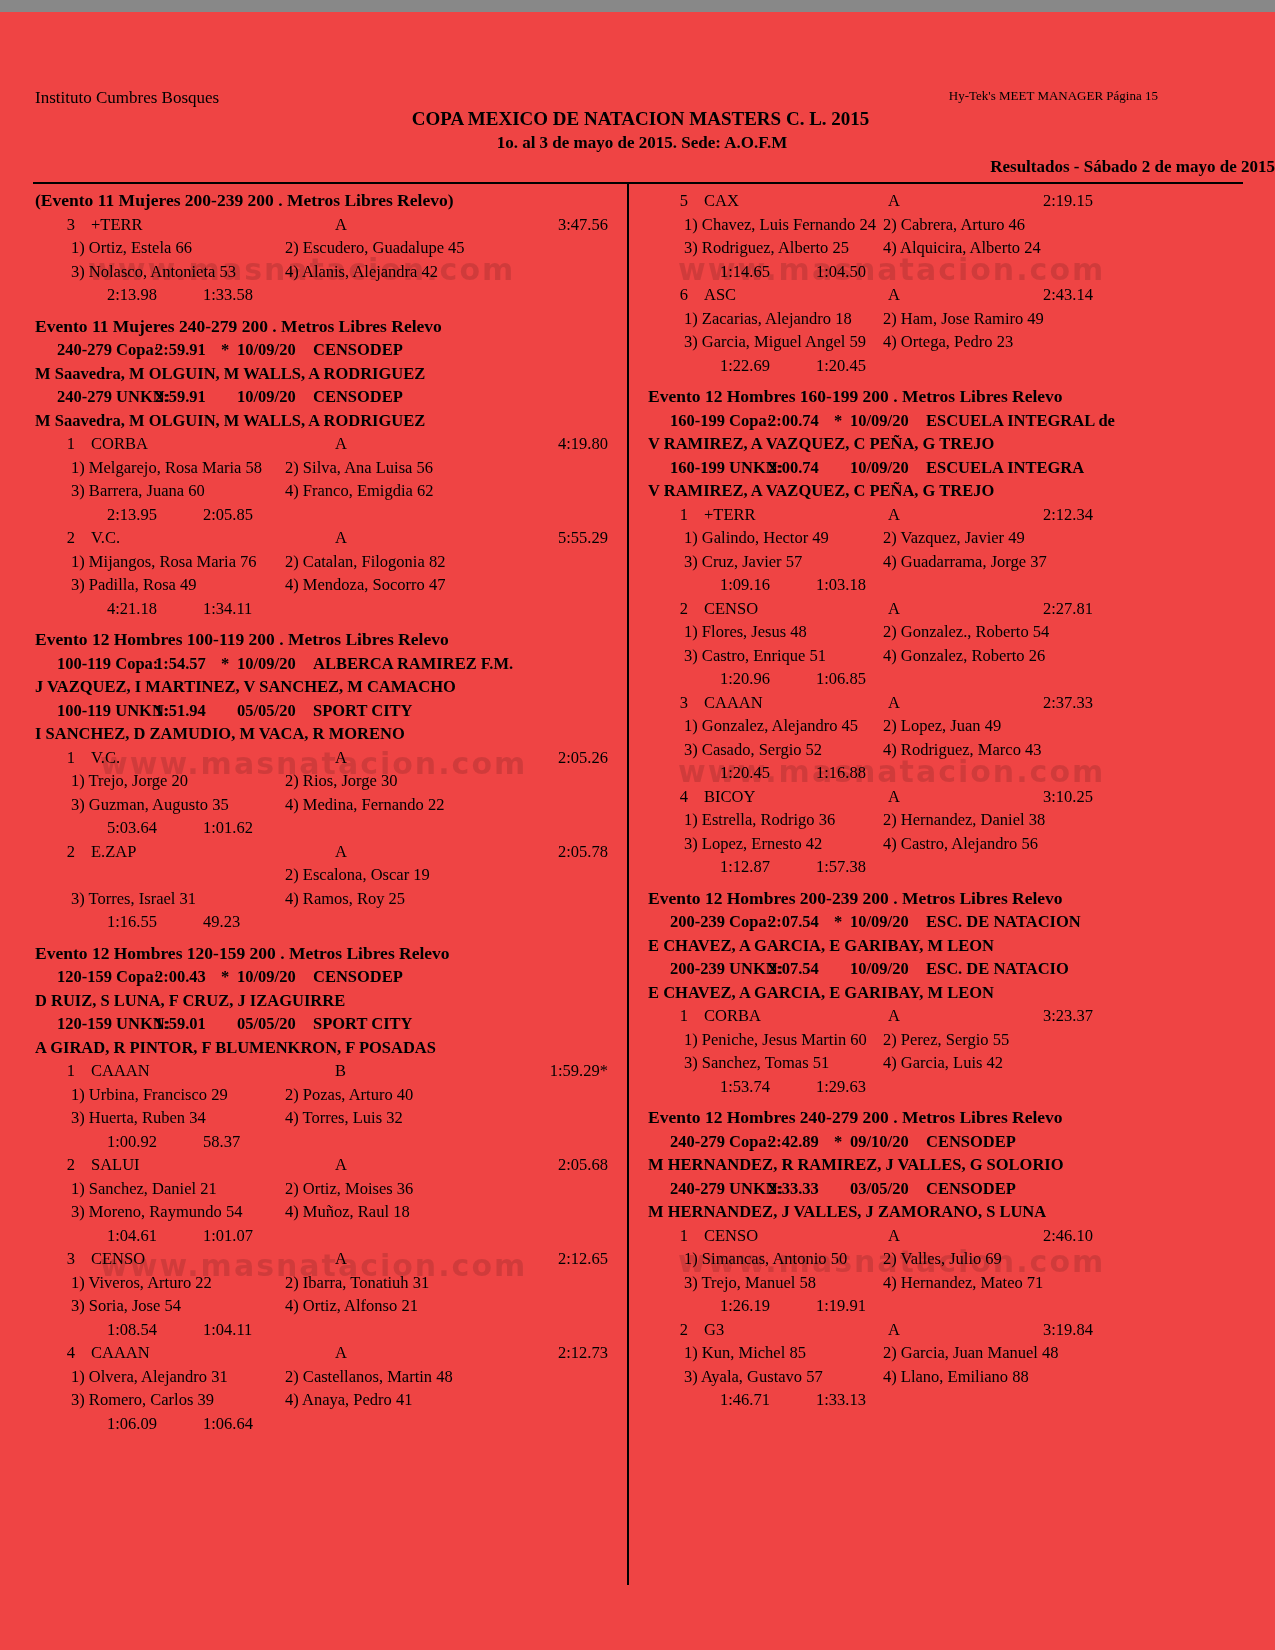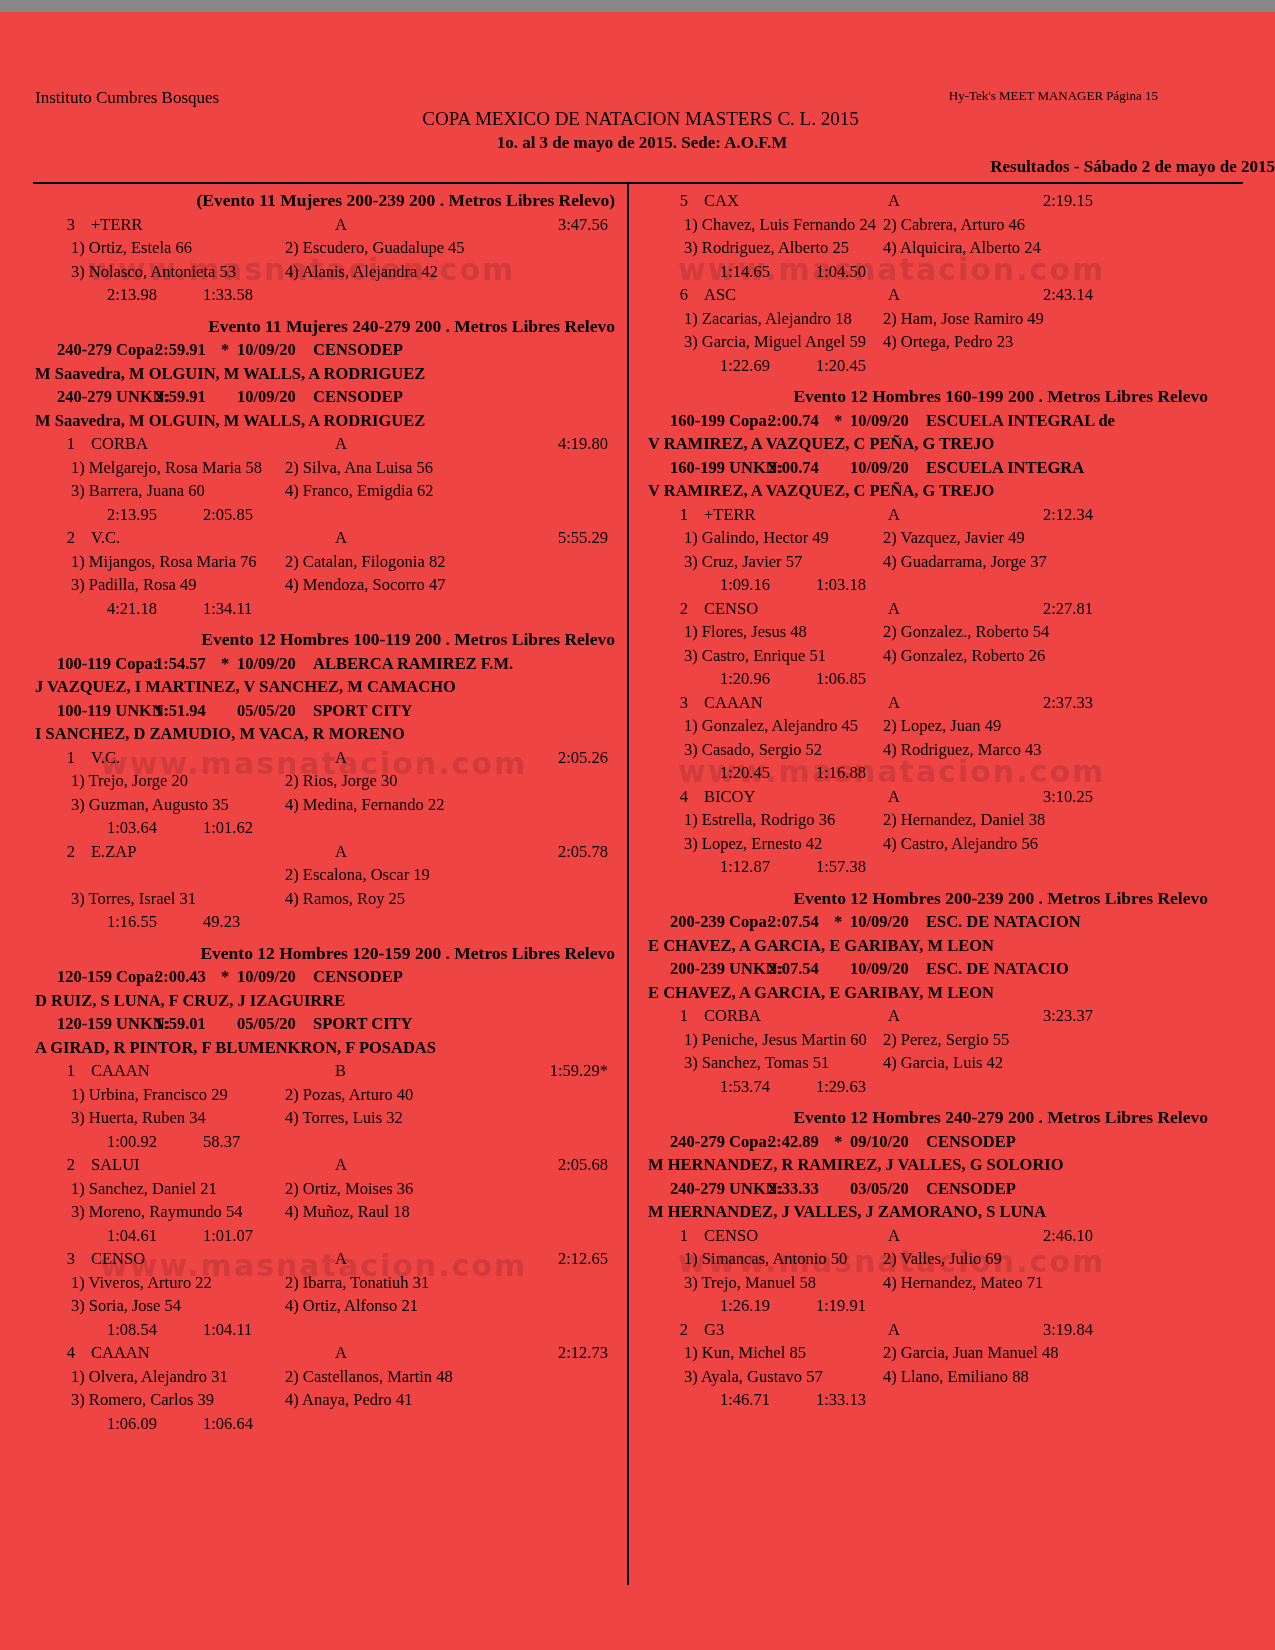--- a/index.html
+++ b/index.html
@@ -3,32 +3,32 @@
 <meta charset="utf-8">
 <style>
   html,body { margin:0; padding:0; background:#888; }
   #page {
     position:relative; width:1275px; height:1650px; background:#ef4444;
     font-family:"Liberation Serif", serif; color:#000; overflow:hidden;
     margin:12px auto;
   }
   .hdr-left  { position:absolute; left:35px;  top:76px; font-size:17px; white-space:nowrap; }
   .hdr-right { position:absolute; right:117px; top:76px; font-size:13px; white-space:nowrap; }
-  .title1 { position:absolute; left:6px; right:0; top:96px;  text-align:center; font-weight:normal; font-size:19px; }
+  .title1 { position:absolute; left:6px; right:0; top:96px;  text-align:center; font-weight:bold; font-size:19px; }
   .title2 { position:absolute; left:0; right:0; top:121px; text-align:center; font-weight:bold; font-size:17px;padding-left:9px; }
   .title3 { position:absolute; left:0; right:0; top:145px; text-align:right; font-weight:bold; font-size:17px; }
   .rule     { position:absolute; left:33px; top:170px; width:1210px; height:2px; background:#000; }
   .vdivider { position:absolute; left:627px; top:172px; width:2px; height:1401px; background:#000; }
 
   .col  { position:absolute; top:177px; z-index:2; }
   .col0 { left:35px;  width:580px; }
   .col1 { left:648px; width:560px; }
 
   .row { position:relative; height:23.5px; line-height:23.5px; font-size:16.5px; white-space:nowrap; }
-  .event-title { font-weight:bold; font-size:17.5px; margin-top:8px; height:23.5px; line-height:23.5px; white-space:nowrap;text-align:right; }
+  .event-title { font-weight:bold; font-size:17.5px; margin-top:8px; height:23.5px; line-height:23.5px; white-space:nowrap; }
   .col .event-title:first-child { margin-top:0; }
 
   .rec { font-weight:bold; }
   .r-label { position:absolute; left:22px; }
   .r-time  { position:absolute; left:120px; }
   .r-star  { position:absolute; left:186px; }
   .r-date  { position:absolute; left:202px; }
   .r-club  { position:absolute; left:278px; }
   .names { font-weight:bold; }
 
@@ -163,21 +163,21 @@
       </div>
       <div class="row">
         <span class="sw1">1) Trejo, Jorge 20</span>
         <span class="sw2">2) Rios, Jorge 30</span>
       </div>
       <div class="row">
         <span class="sw1">3) Guzman, Augusto 35</span>
         <span class="sw2">4) Medina, Fernando 22</span>
       </div>
       <div class="row">
-        <span class="sp1">1:03.64</span>
+        <span class="sp1">5:03.64</span>
         <span class="sp2">1:01.62</span>
       </div>
       <div class="row">
         <span class="place">2</span>
         <span class="team">E.ZAP</span>
         <span class="relay">A</span>
         <span class="ftime">2:05.78</span>
       </div>
       <div class="row">
         <span class="sw1"></span>

